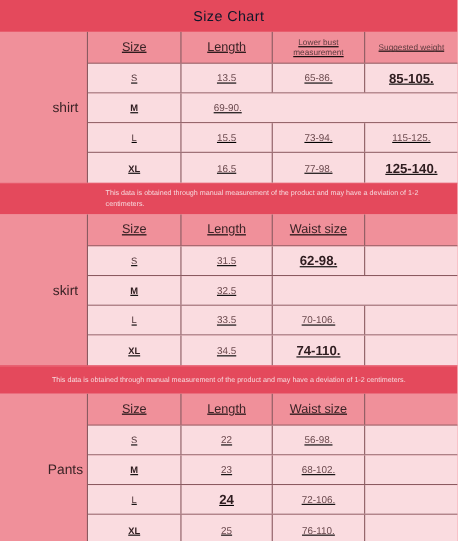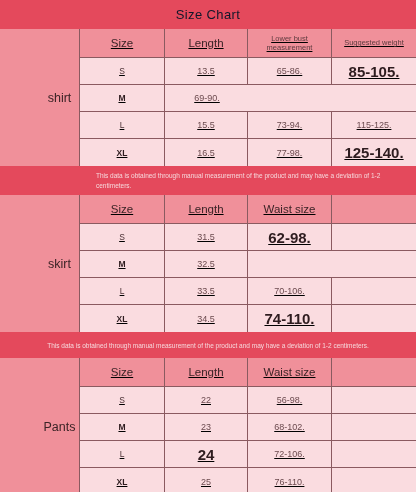--- a/index.html
+++ b/index.html
@@ -109,21 +109,21 @@
     line-height: 1.25;
     color: #5d3a3e;
   }
   .data .cell {
     color: #6b4a4e;
     font-size: 9px;
   }
   .data .cell.bold {
     color: #2e1c1f;
     font-weight: bold;
-    font-size: 15px;
+    font-size: 12px;
   }
   .data .cell.sz {
     color: #4a3034;
     font-size: 8.5px;
   }
   .data .cell.sz.bold {
     font-weight: bold;
     color: #2e1c1f;
   }
 

